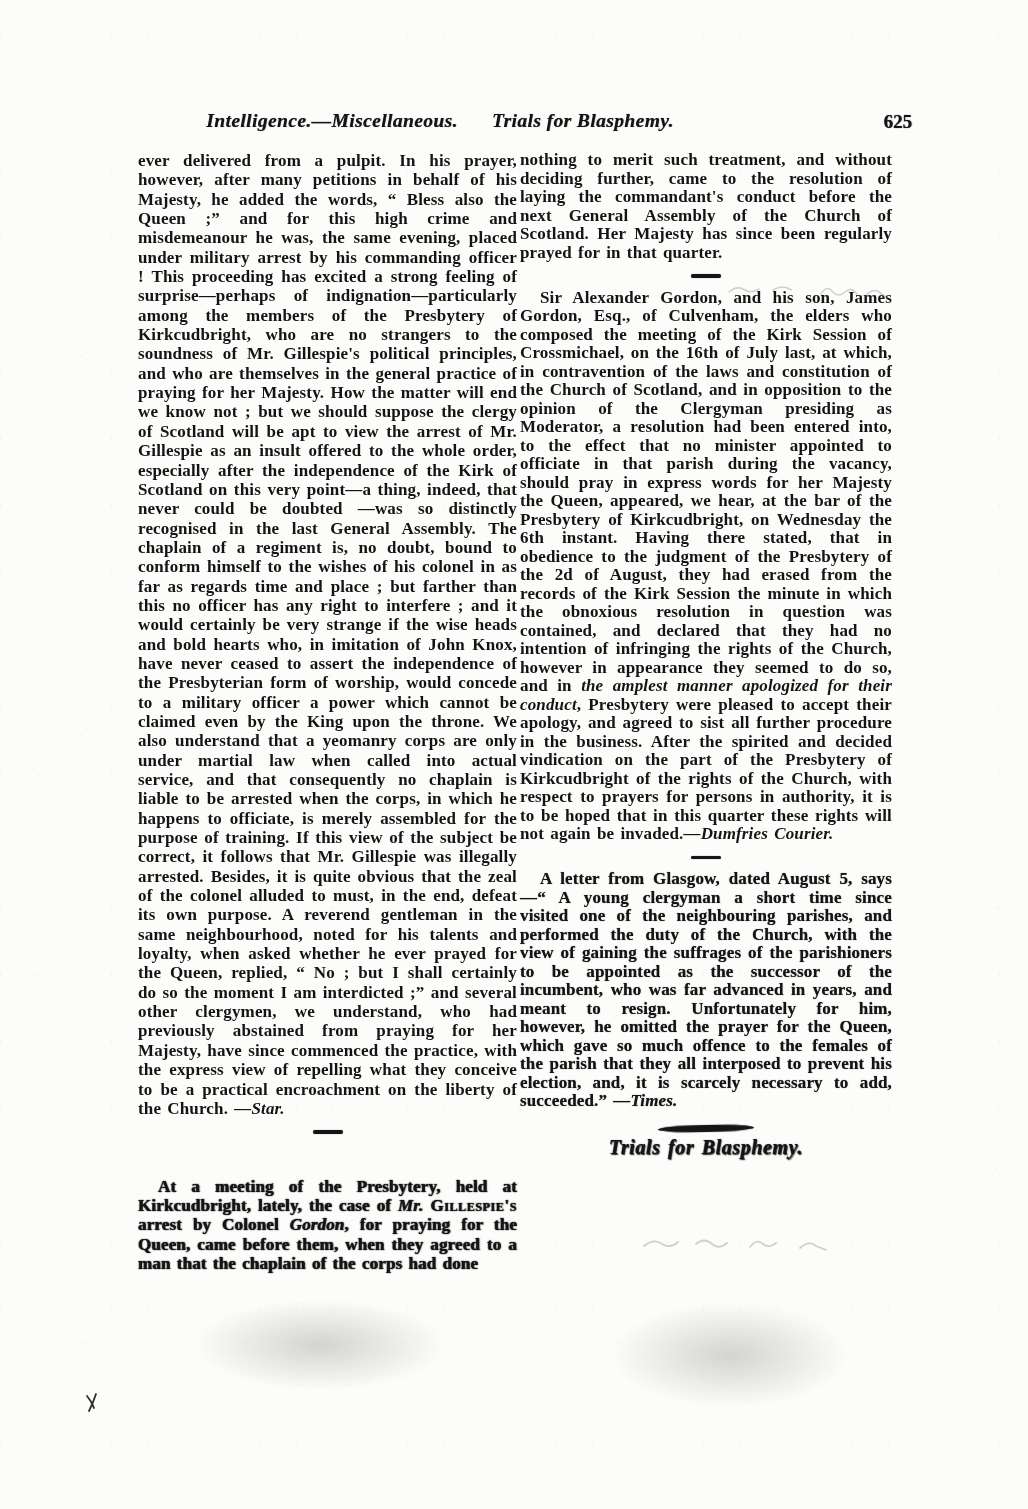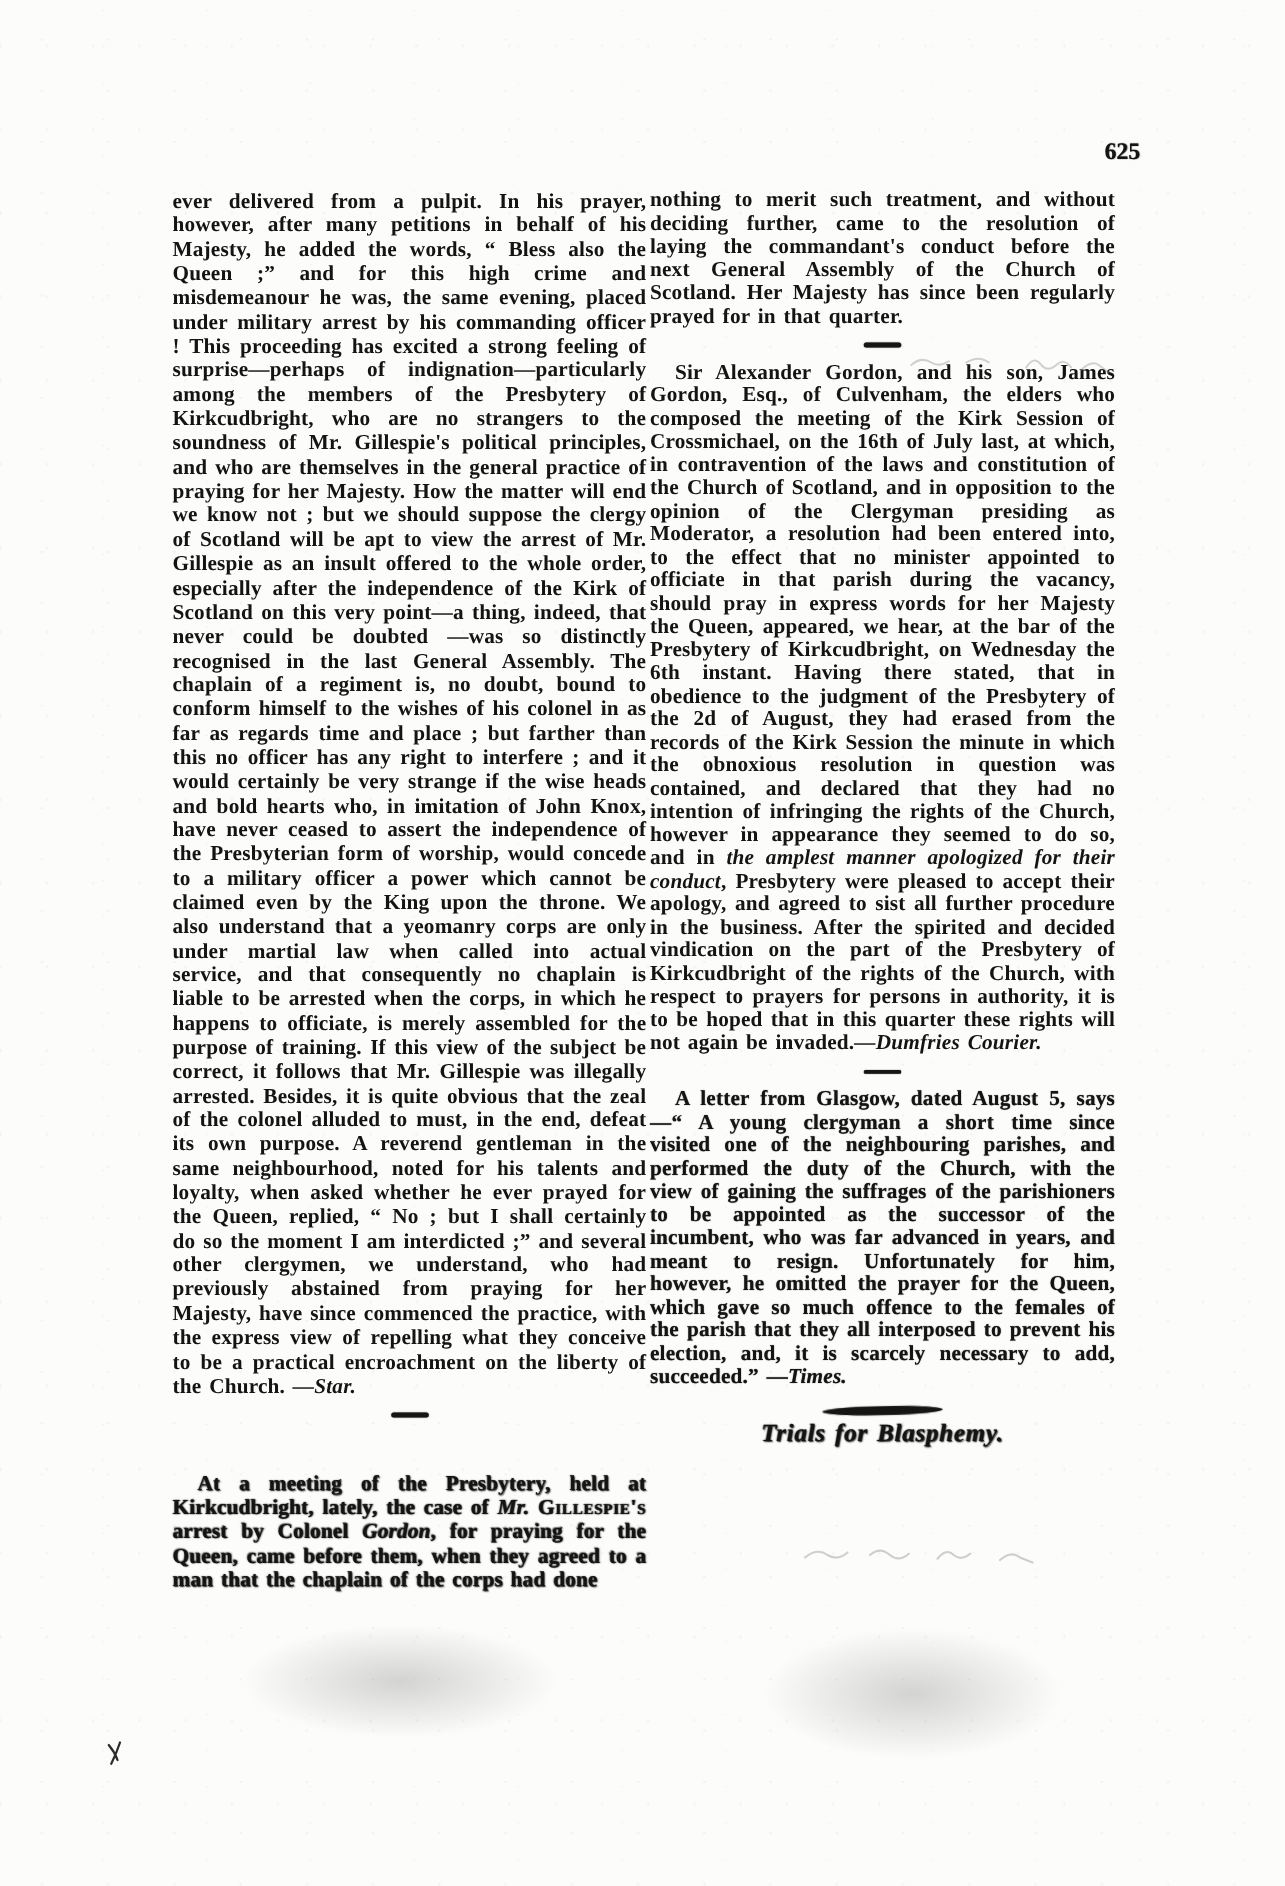--- a/index.html
+++ b/index.html
@@ -76,20 +76,23 @@
     position:absolute;border-radius:50%;
     background:radial-gradient(closest-side, rgba(25,25,25,0.18), rgba(25,25,25,0) 70%);
     pointer-events:none;
   }
 </style>
 </head>
 <body>
 
 <div class="page">
 
+  <div class="masthead">
+    <span>Intelligence.—Miscellaneous.</span><span class="gap"></span><span>Trials for Blasphemy.</span>
+  </div>
   <div class="page-number">625</div>
 
   <div class="col col-left">
       <div class="para"><span>ever delivered from a pulpit.  In his prayer, however, after many petitions in behalf of his Majesty, he added the words, “ Bless also the Queen ;”  and for this high crime and misdemeanour he was, the same evening, placed under military arrest by his commanding officer !  This proceeding has excited a strong feeling of surprise—perhaps of indignation—particularly among the members of the Presbytery of Kirkcudbright, who are no strangers to the soundness of Mr. Gillespie's political principles, and who are themselves in the general practice of praying for her Majesty.  How the matter will end we know not ; but we should suppose the clergy of Scotland will be apt to view the arrest of Mr. Gillespie as an insult offered to the whole order, especially after the independence of the Kirk of Scotland on this very point—a thing, indeed, that never could be doubted —was so distinctly recognised in the last General Assembly.  The chaplain of a regiment is, no doubt, bound to conform himself to the wishes of his colonel in as far as regards time and place ; but farther than this no officer has any right to interfere ; and it would certainly be very strange if the wise heads and bold hearts who, in imitation of John Knox, have never ceased to assert the independence of the Presbyterian form of worship, would concede to a military officer a power which cannot be claimed even by the King upon the throne.  We also understand that a yeomanry corps are only under martial law when called into actual service, and that consequently no chaplain is liable to be arrested when the corps, in which he happens to officiate, is merely assembled for the purpose of training.  If this view of the subject be correct, it follows that Mr. Gillespie was illegally arrested.  Besides, it is quite obvious that the zeal of the colonel alluded to must, in the end, defeat its own purpose.  A reverend gentleman in the same neighbourhood, noted for his talents and loyalty, when asked whether he ever prayed for the Queen, replied, “ No ; but I shall certainly do so the moment I am interdicted ;” and several other clergymen, we understand, who had previously abstained from praying for her Majesty, have since commenced the practice, with the express view of repelling what they conceive to be a practical encroachment on the liberty of the Church. </span><span class="it">—Star.</span></div>
       <div class="rule"></div>
       <div class="para indent smudge-heavy"><span>At a meeting of the Presbytery, held at Kirkcudbright, lately, the case of </span><span class="it">Mr.</span><span> </span><span class="sc">Gillespie's</span><span> arrest by Colonel </span><span class="it">Gordon</span><span>, for praying for the Queen, came before them, when they agreed to a man that the chaplain of the corps had done</span></div>
     </div>
   <div class="col col-right">
       <div class="para"><span>nothing to merit such treatment, and without deciding further, came to the resolution of laying the commandant's conduct before the next General Assembly of the Church of Scotland.  Her Majesty has since been regularly prayed for in that quarter.</span></div>
       <div class="rule"></div>

